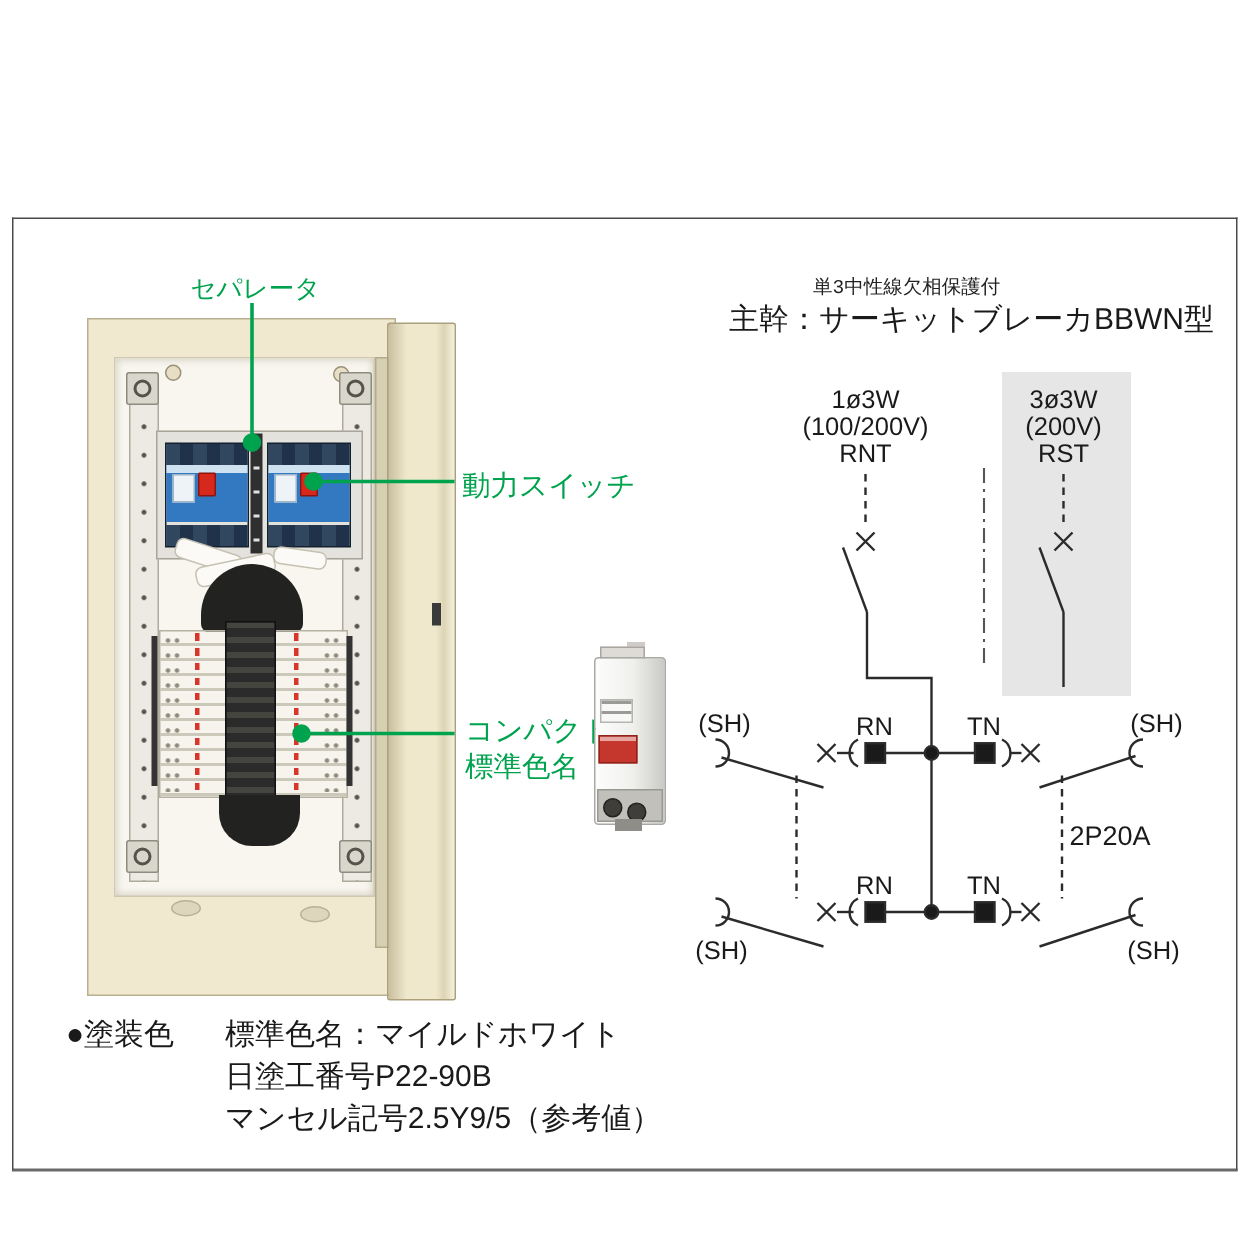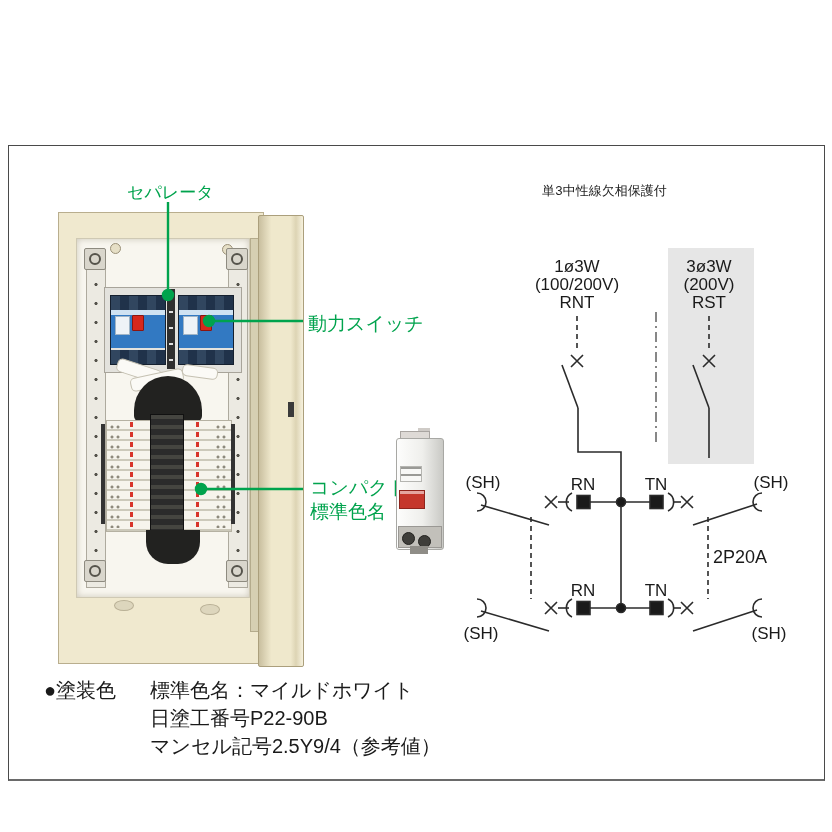--- a/index.html
+++ b/index.html
@@ -150,20 +150,21 @@
     <div class="abs cb-body" style="left:6px;top:10px;width:46px;height:110px;"></div>
     <div class="abs cb-label" style="left:10px;top:38px;width:20px;height:14px;"></div>
     <div class="abs cb-red" style="left:9px;top:62px;width:24px;height:17px;"></div>
     <div class="abs cb-base" style="left:8px;top:98px;width:42px;height:20px;"></div>
     <div class="abs cb-screw" style="left:12px;top:104px;width:11px;height:11px;"></div>
     <div class="abs cb-screw" style="left:28px;top:107px;width:11px;height:11px;"></div>
     <div class="abs cb-foot" style="left:20px;top:118px;width:18px;height:8px;"></div>
   </div>
 
   <div class="abs note-small" style="left:542px;top:182px;font-family:Liberation Mono, monospace;">単3中性線欠相保護付</div>
+  <div class="abs main-breaker" style="left:486px;top:199px;">主幹：サーキットブレーカBBWN型</div>
 
   <svg class="abs" style="left:460px;top:240px;width:368px;height:424px;" viewBox="460 240 368 424">
     <rect x="668" y="248" width="86" height="216" fill="#e6e6e6"></rect>
 
     <g>
       <text class="dt" x="577" y="272">1ø3W</text>
       <text class="dt" x="577" y="290">(100/200V)</text>
       <text class="dt" x="577" y="308">RNT</text>
     </g>
     <g>
@@ -236,16 +237,16 @@
     <text class="dt" x="656" y="490">TN</text>
     <text class="dt" x="583" y="596">RN</text>
     <text class="dt" x="656" y="596">TN</text>
     <text class="dt-rating" x="713" y="563">2P20A</text>
   </svg>
 
   <div class="abs paint" style="left:44px;top:676px;">●塗装色</div>
   <div class="abs paint" style="left:150px;top:676px;">
     <div>標準色名：マイルドホワイト</div>
     <div>日塗工番号P22-90B</div>
-    <div>マンセル記号2.5Y9/4（参考値）</div>
+    <div>マンセル記号2.5Y9/5（参考値）</div>
   </div>
 
 </div>
 
 </body></html>

